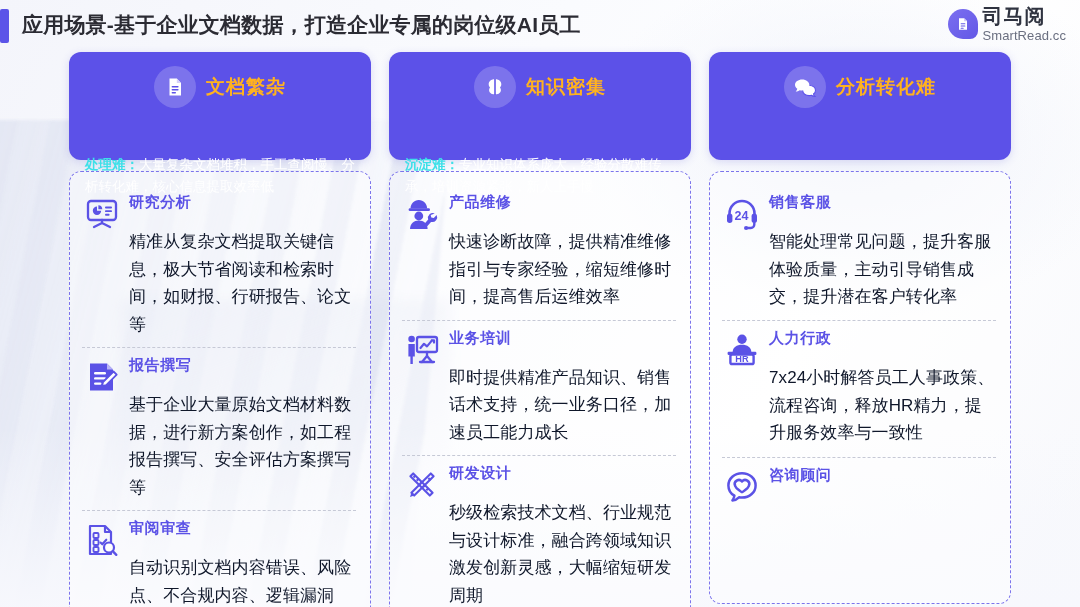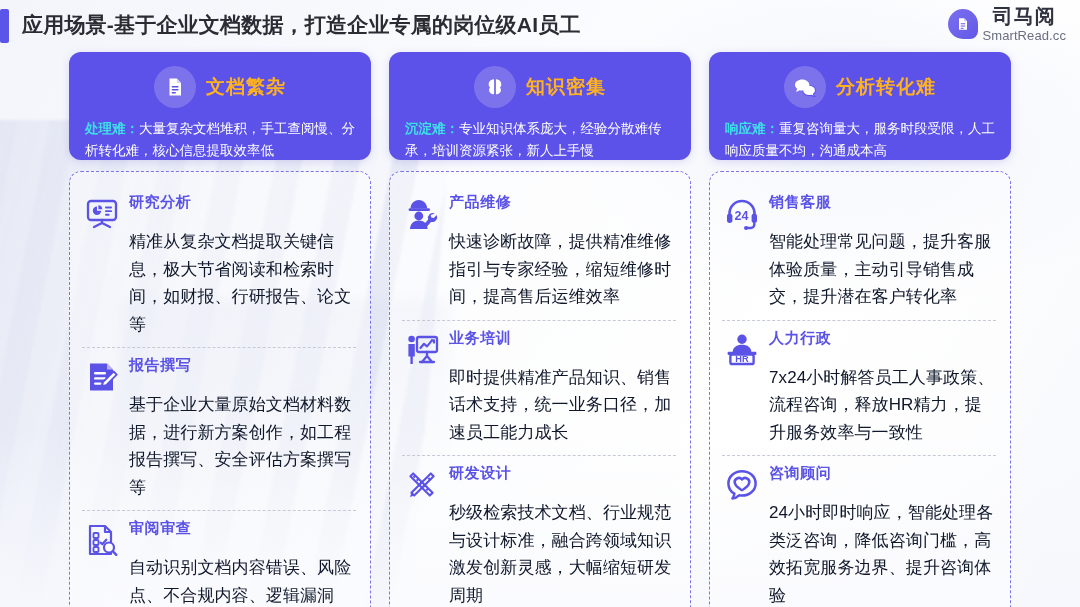--- a/index.html
+++ b/index.html
@@ -57,21 +57,21 @@
     width: 9px; height: 34px; border-radius: 2px;
     background: #5b54e8;
   }
   .page-title {
     position: absolute; left: 22px; top: 11px;
     font-size: 21px; font-weight: bold; color: #2b2b33;
     letter-spacing: .2px; white-space: nowrap;
   }
   .logo {
     position: absolute; right: 14px; top: 6px;
-    display: flex; align-items: center; gap: 4px; text-align: center;
+    display: flex; align-items: center; gap: 4px;
   }
   .logo-mark {
     width: 30px; height: 30px; border-radius: 50% 50% 8px 50%;
     background: linear-gradient(140deg,#7b6ff0,#6358e6);
     display: flex; align-items: center; justify-content: center;
     flex: 0 0 auto;
   }
   .logo-text { display: flex; flex-direction: column; line-height: 1; }
   .logo-cn {
     font-size: 20px; font-weight: bold; color: #2f3340;
@@ -90,20 +90,21 @@
   .column { width: 302px; display: flex; flex-direction: column; }
 
   
   .prob-card {
     background: #5c51e8;
     border-radius: 12px;
     height: 108px;
     padding: 14px 14px 10px;
     display: flex; flex-direction: column; align-items: center;
     box-shadow: 0 2px 8px rgba(85,75,205,.18);
+    gap: 36px;
   }
   .prob-head {
     display: flex; align-items: center; gap: 10px; margin-bottom: 10px;
   }
   .prob-ico {
     width: 42px; height: 42px; border-radius: 50%;
     background: rgba(255,255,255,.20);
     display: flex; align-items: center; justify-content: center;
     flex: 0 0 auto;
   }
@@ -338,23 +339,20 @@
     <div class="prob-card">
       <div class="prob-head">
         <div class="prob-ico">
           <svg width="24" height="22" viewBox="0 0 24 22">
             <path d="M9.2 3.4c-4 0-7.2 2.4-7.2 5.4 0 1.6.9 3 2.3 4-.2 1-.8 2-1.6 2.7 1.5 0 3-.5 4-1.3 .8.2 1.7.3 2.5.3 4 0 7.2-2.4 7.2-5.4S13.2 3.4 9.2 3.4z" fill="#ffffff"></path>
             <path d="M16.4 9.2c3.5.4 6.1 2.6 6.1 5.2 0 1.4-.8 2.7-2 3.6.2.9.7 1.8 1.4 2.4-1.3 0-2.6-.4-3.5-1.1-.7.2-1.5.3-2.2.3-3.6 0-6.5-2.1-6.5-4.8" fill="#ffffff" stroke="#5c51e8" stroke-width="1.1"></path>
           </svg>
         </div>
         <div class="prob-title">分析转化难</div>
       </div>
-      <div class="prob-desc">
-        <span class="prob-key">响应难：</span><span>重复咨询量大，服务时段受限，人工响应质量不均，沟通成本高</span>
-      </div>
     </div>
 
     <div class="scen-panel">
 
       <div class="scen-item">
         <div class="scen-ico">
           <svg width="36" height="36" viewBox="0 0 36 36">
             <path d="M5.5 21v-3.5a12.5 12.5 0 0 1 25 0V21" fill="none" stroke="#5b52e6" stroke-width="2.6" stroke-linecap="round"></path>
             <rect x="3" y="17.5" width="5.4" height="9.5" rx="2.7" fill="#5b52e6"></rect>
             <rect x="27.6" y="17.5" width="5.4" height="9.5" rx="2.7" fill="#5b52e6"></rect>
@@ -387,20 +385,19 @@
 
       <div class="scen-item">
         <div class="scen-ico">
           <svg width="36" height="36" viewBox="0 0 36 36">
             <path d="M18 4.2c7.7 0 13.6 5.4 13.6 12.2S25.7 28.6 18 28.6c-1 0-2-.1-3-.3-1.6 1.6-4 3-6.6 3.2.9-1.3 1.8-3 2-4.8A12 12 0 0 1 4.4 16.4C4.4 9.6 10.3 4.2 18 4.2z" fill="none" stroke="#5b52e6" stroke-width="2.5" stroke-linejoin="round"></path>
             <path d="M18 23.2c-.3 0-5.9-3.6-6.9-6.4a4.1 4.1 0 0 1 6.9-4.3 4.1 4.1 0 0 1 6.9 4.3c-1 2.8-6.6 6.4-6.9 6.4z" fill="none" stroke="#5b52e6" stroke-width="2.5" stroke-linejoin="round"></path>
           </svg>
         </div>
         <div class="scen-body">
           <div class="scen-title">咨询顾问</div>
-          <div class="scen-desc">24小时即时响应，智能处理各类泛咨询，降低咨询门槛，高效拓宽服务边界、提升咨询体验</div>
         </div>
       </div>
 
     </div>
   </div>
 
 </div>
 
 </body></html>

